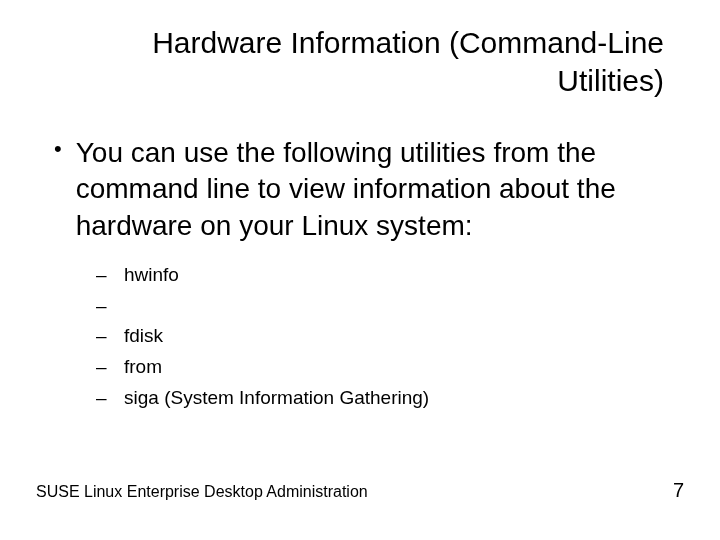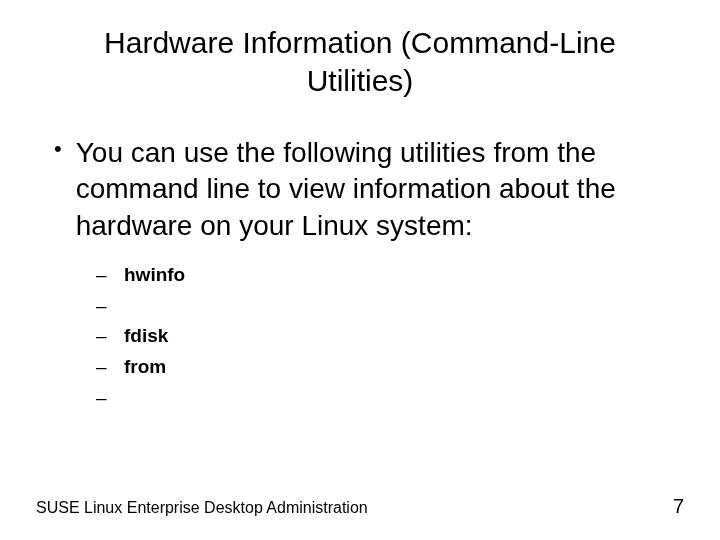--- a/index.html
+++ b/index.html
@@ -12,21 +12,21 @@
       height: 540px;
       font-family: Arial, Helvetica, sans-serif;
       background: white;
       color: #000;
       position: relative;
       padding: 24px 36px;
     }
     .title {
       font-size: 30px;
       font-weight: normal;
-      text-align: center;
+      text-align: right;
       line-height: 1.25;
       margin-bottom: 36px;
       padding: 0 20px;
     }
     .body-content {
       padding-left: 18px;
     }
     .bullet-row {
       display: flex;
       align-items: flex-start;
@@ -53,25 +53,24 @@
     .sub-marker {
       font-size: 19px;
       line-height: 1.4;
       margin-right: 14px;
       flex-shrink: 0;
       width: 14px;
     }
     .sub-text {
       font-size: 19px;
       line-height: 1.4;
-      font-weight: bold;
     }
     .footer {
       position: absolute;
-      bottom: 22px;
+      bottom: 38px;
       left: 36px;
       right: 36px;
       display: flex;
       justify-content: space-between;
       align-items: baseline;
       font-size: 16px;
     }
     .footer-left {
       font-size: 16px;
     }
@@ -101,20 +100,21 @@
     <div class="sub-row">
       <span class="sub-marker">–</span>
       <span class="sub-text">fdisk</span>
     </div>
     <div class="sub-row">
       <span class="sub-marker">–</span>
       <span class="sub-text">from</span>
     </div>
     <div class="sub-row">
       <span class="sub-marker">–</span>
+      <span class="sub-text">siga (System Information Gathering)</span>
     </div>
   </div>
 </div>
 
 <div class="footer">
   <span class="footer-left">SUSE Linux Enterprise Desktop Administration</span>
   <span class="footer-right">7</span>
 </div>
 
 </body></html>

